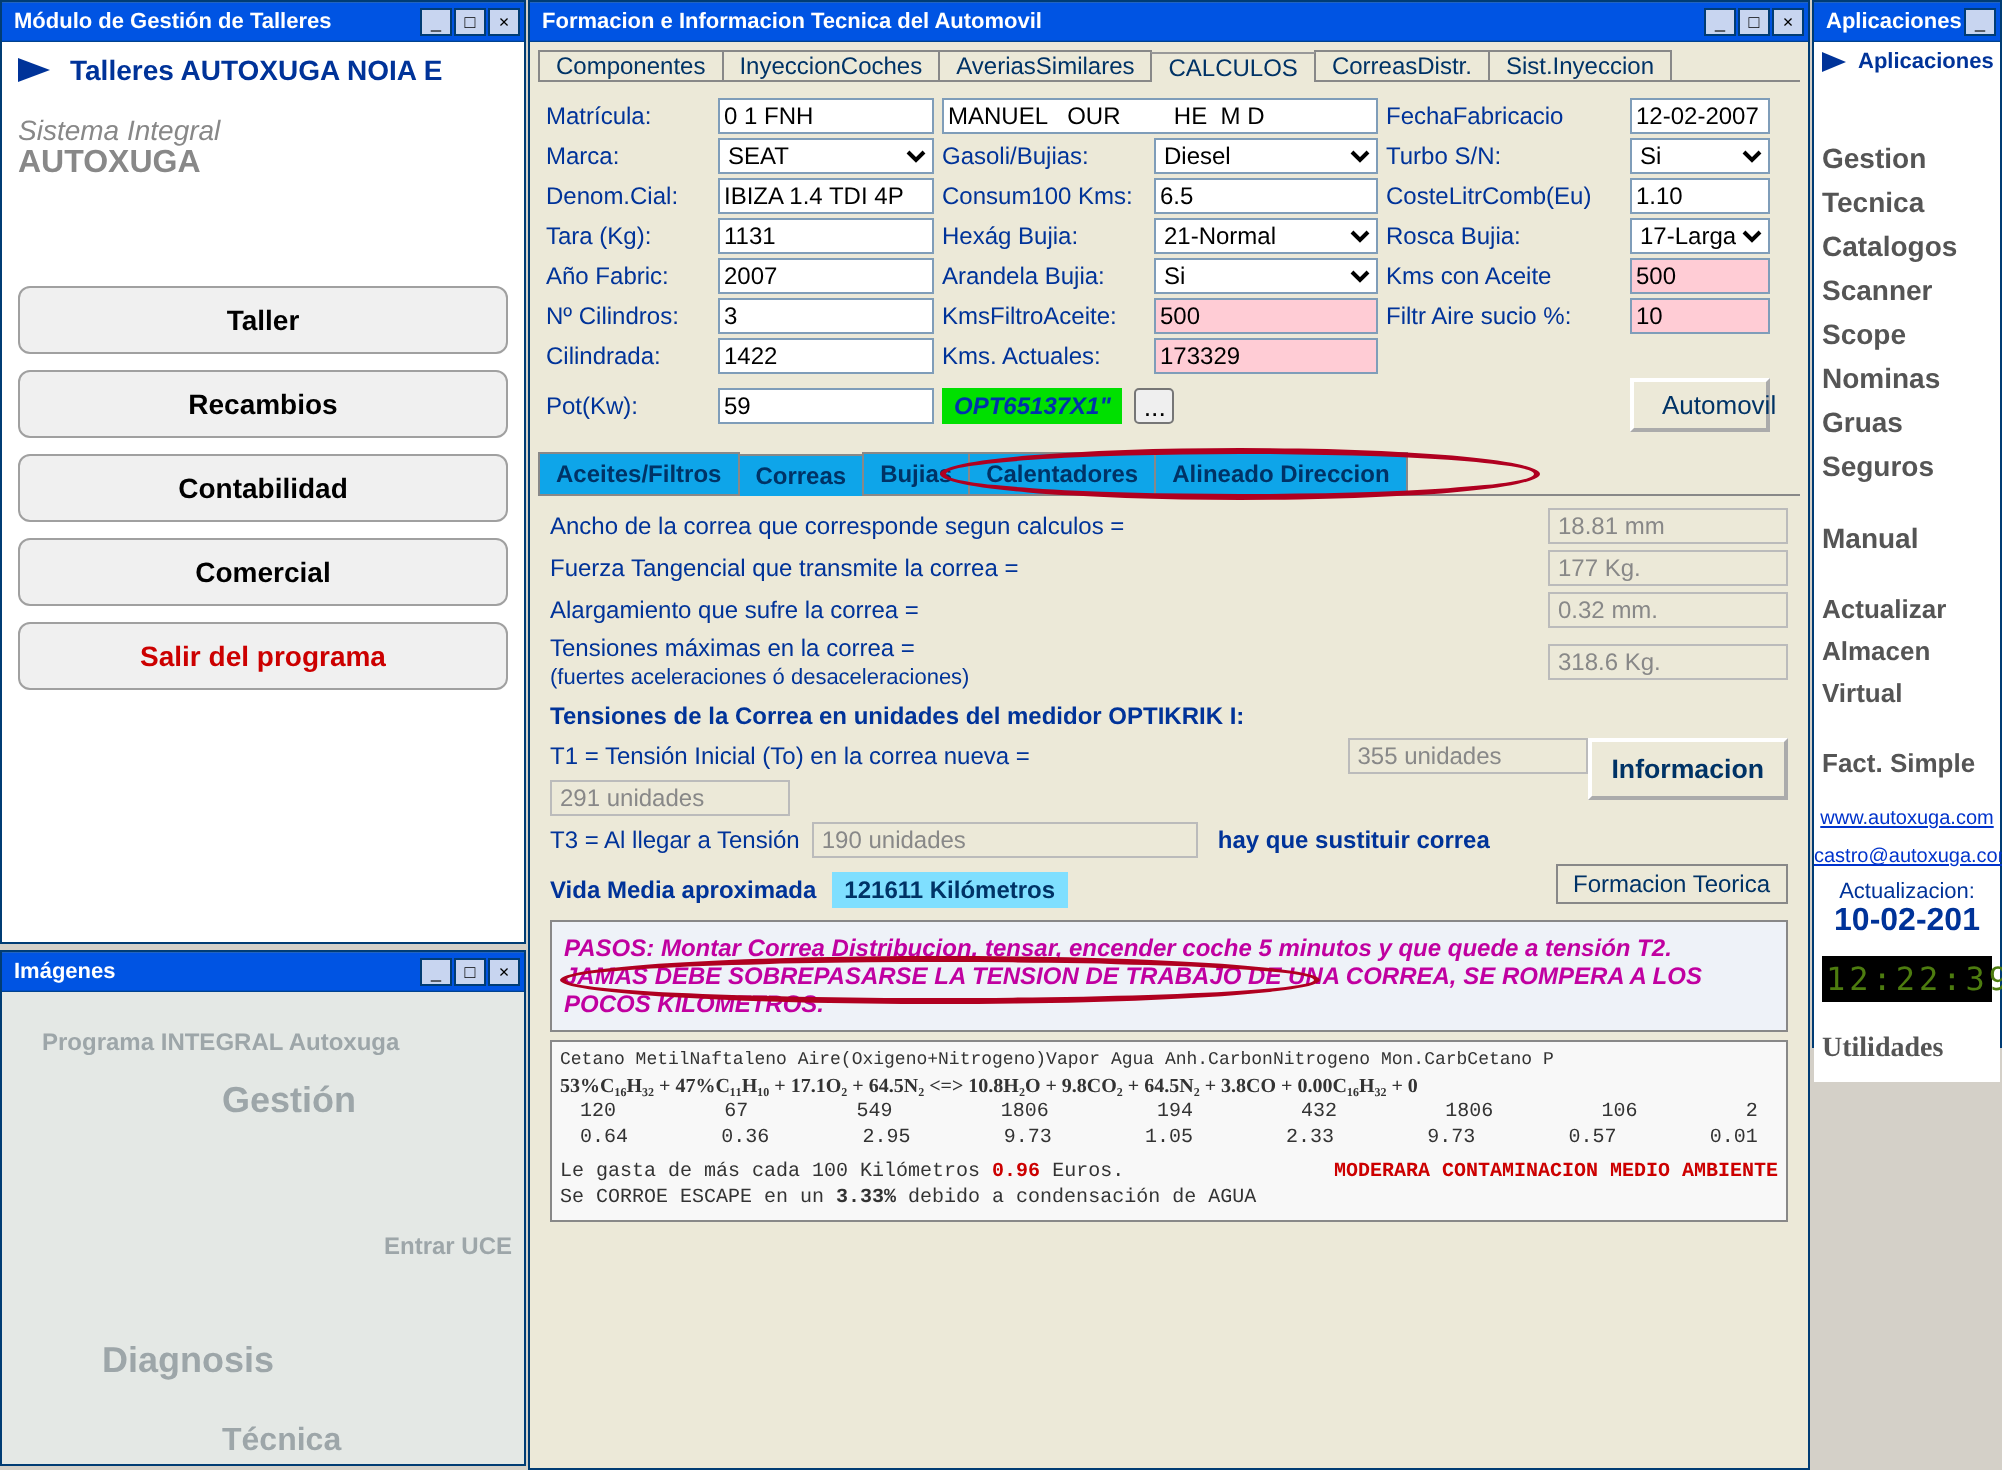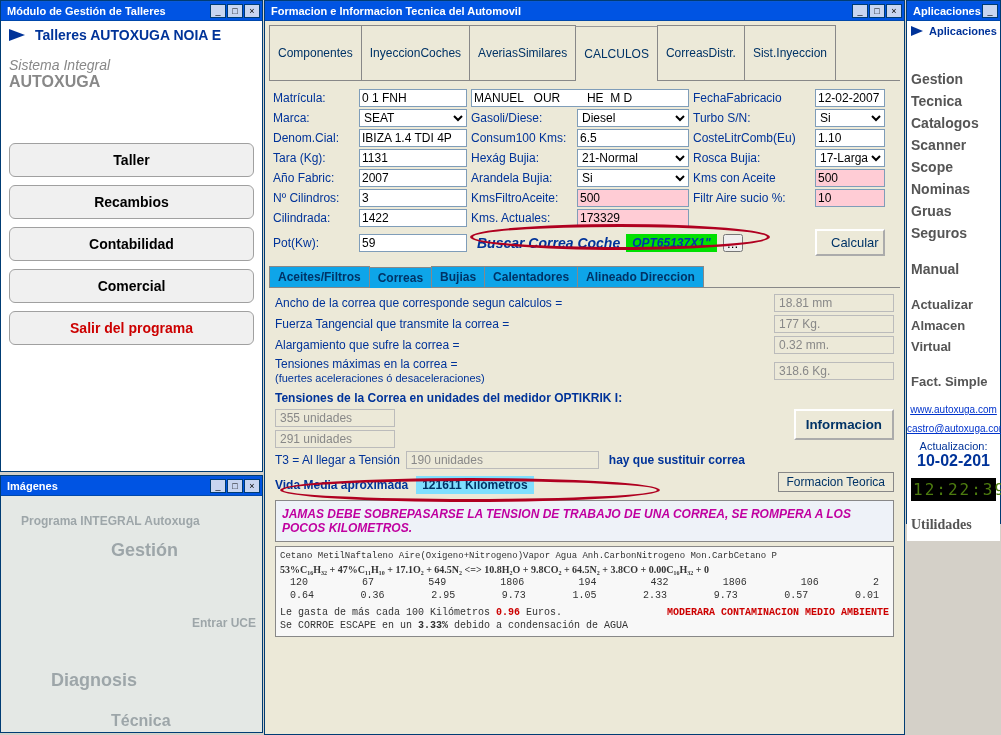--- a/index.html
+++ b/index.html
@@ -89,21 +89,21 @@
 
 
 #center { left: 264px; top: 0; width: 641px; height: 735px; }
 #center .body { padding: 4px; background: #ece9d8; height: 713px; overflow: hidden; }
 .maintabs {
   display: flex;
   border-bottom: 1px solid #888;
   font-size: 12px;
 }
 .maintabs .tab {
-  padding: 20px 8px;
+  padding: 0 8px;
   background: #ece9d8;
   border: 1px solid #888;
   border-bottom: none;
   margin-right: -1px;
   cursor: pointer;
   color: #003366;
 }
 .maintabs .tab.active {
   background: #ece9d8;
   font-weight: normal;
@@ -362,21 +362,21 @@
 
     <div class="formgrid">
       <div class="lbl">Matrícula:</div>
       <input class="txtin" value="0 1 FNH" style="">
       <div style="grid-column:3/5"><input class="txtin" value="MANUEL   OUR        HE  M D" style=""></div>
       <div class="lbl">FechaFabricacio</div>
       <input class="txtin" value="12-02-2007" style="">
 
       <div class="lbl">Marca:</div>
       <select class="sel"><option>SEAT</option></select>
-      <div class="lbl">Gasoli/Diese:</div>
+      <div class="lbl">Gasoli/Bujias:</div>
       <select class="sel"><option>Diesel</option></select>
       <div class="lbl">Turbo S/N:</div>
       <select class="sel"><option>Si</option></select>
 
       <div class="lbl">Denom.Cial:</div>
       <input class="txtin" value="IBIZA 1.4 TDI 4P" style="">
       <div class="lbl">Consum100 Kms:</div>
       <input class="txtin" value="6.5" style="">
       <div class="lbl">CosteLitrComb(Eu)</div>
       <input class="txtin" value="1.10" style="">
@@ -405,25 +405,24 @@
       <div class="lbl">Cilindrada:</div>
       <input class="txtin" value="1422" style="">
       <div class="lbl">Kms. Actuales:</div>
       <input class="txtin pink" value="173329" style="">
       <div></div>
         <div></div>
 
       <div class="lbl">Pot(Kw):</div>
       <input class="txtin" value="59" style="">
       <div style="grid-column:3/6;display:flex;align-items:center">
-        <span class="buscar-lbl">Buscar Correa Coche</span>
         <span class="correa-code">OPT65137X1"</span>
         <button style="margin-left:6px;width:20px;height:18px">...</button>
       </div>
-      <button class="calc-btn">Calcular</button>
+      <button class="calc-btn">Automovil</button>
     </div>
 
     <div class="subtabs">
       <div class="tab">Aceites/Filtros</div>
       <div class="tab active">Correas</div>
       <div class="tab">Bujias</div>
       <div class="tab">Calentadores</div>
       <div class="tab">Alineado Direccion</div>
     </div>
 
@@ -440,39 +439,41 @@
           <div class="d">Alargamiento que sufre la correa =</div>
           <div class="v">0.32 mm.</div>
         </div>
       <div class="calcrow">
           <div class="d"><span>Tensiones máximas en la correa =</span><br><span style="font-size:11px">(fuertes aceleraciones ó desaceleraciones)</span></div>
           <div class="v">318.6 Kg.</div>
         </div>
       <div class="sect-title">Tensiones de la Correa en unidades del medidor OPTIKRIK I:</div>
       <button class="info-btn">Informacion</button>
       <div class="calcrow">
+          <div class="d">T1 = Tensión Inicial (To) en la correa nueva =</div>
           <div class="v">355 unidades</div>
         </div>
       <div class="calcrow">
           <div class="v">291 unidades</div>
         </div>
       <div class="calcrow">
         <span class="d" style="flex:0 0 auto;margin-right:6px">T3 = Al llegar a Tensión</span>
         <span class="v" style="width:193px">190 unidades</span>
         <span style="color:#003399;font-weight:bold;margin-left:10px">hay que sustituir correa</span>
       </div>
       <div style="clear:both"></div>
       <button class="formacion-btn">Formacion Teorica</button>
       <div class="vida-row">
         <span class="vida-lbl">Vida Media aproximada</span>
         <span class="vida-val">121611 Kilómetros</span>
       </div>
       <div style="clear:both"></div>
 
       <div class="pasos-box">
+        <div>PASOS: Montar Correa Distribucion, tensar, encender coche 5 minutos y que quede a tensión T2.</div>
         <div>JAMAS DEBE SOBREPASARSE LA TENSION DE TRABAJO DE UNA CORREA, SE ROMPERA A LOS POCOS KILOMETROS.</div>
       </div>
 
       <div class="chem-box">
         <div class="hdr" style="font-size:9px"><span>Cetano    MetilNaftaleno    Aire(Oxigeno+Nitrogeno)Vapor Agua Anh.CarbonNitrogeno  Mon.CarbCetano    P</span></div>
         <div class="formula"><b>53%C₁₆H₃₂ + 47%C₁₁H₁₀ + 17.1O₂ + 64.5N₂ &lt;=&gt; 10.8H₂O + 9.8CO₂ + 64.5N₂ + 3.8CO + 0.00C₁₆H₃₂ + 0</b></div>
         <div class="nums">
           <span>120</span>
             <span>67</span>
             <span>549</span>

